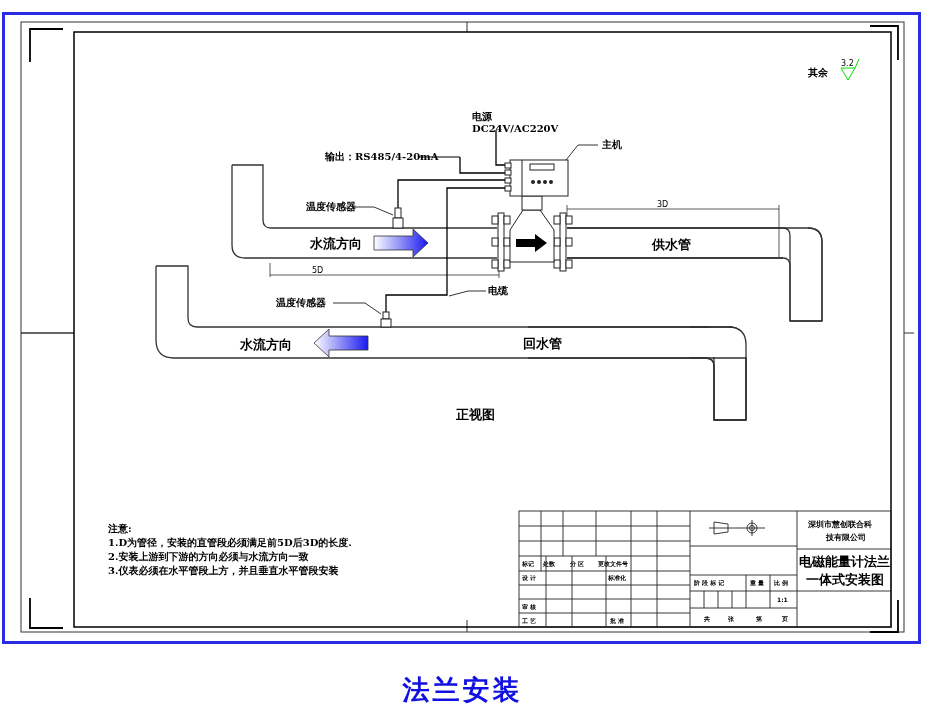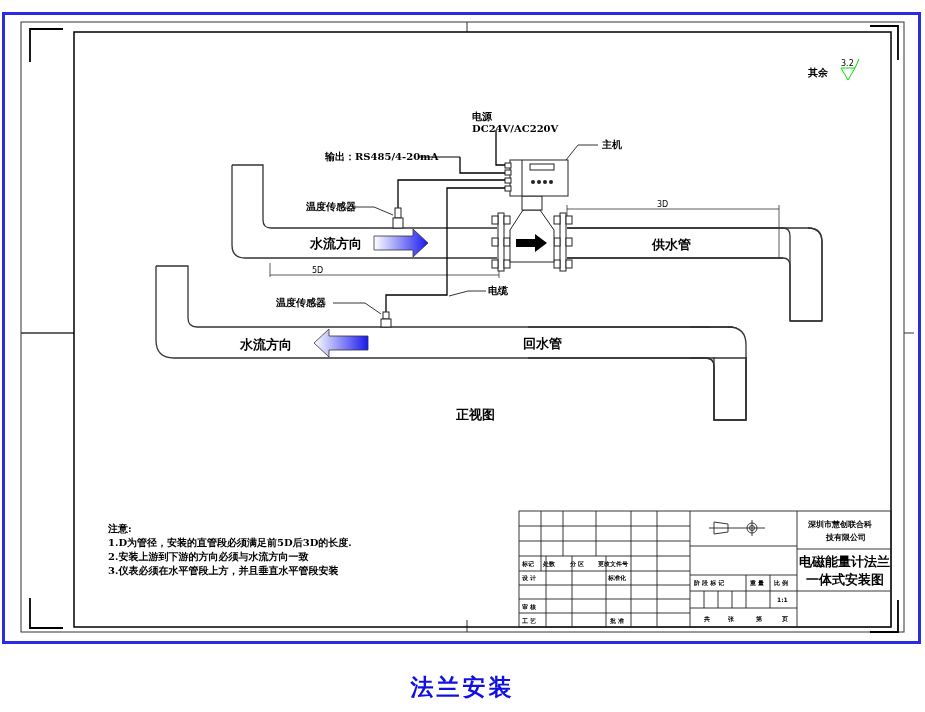--- a/index.html
+++ b/index.html
@@ -5,21 +5,21 @@
   html, body { margin:0; padding:0; background:#ffffff; }
   body { width:925px; height:712px; position:relative; overflow:hidden;
          font-family:"DejaVu Sans", sans-serif; }
   #frame { position:absolute; left:2px; top:12px; width:919px; height:632px;
            box-sizing:border-box; border:3px solid #2b2be6; background:#fff; }
   #drawing { position:absolute; left:0; top:0; width:925px; height:712px; }
   .t { font-family:"DejaVu Sans", sans-serif; fill:#000; }
   .bold { font-weight:bold; }
   .note { font-family:"DejaVu Serif", serif; font-weight:bold; font-size:10px; fill:#000; }
   .caption { position:absolute; left:0; top:672px; width:925px; text-align:center;
-             font-family:Liberation Sans, sans-serif; font-weight:bold; font-size:23px;
+             font-family:Liberation Sans, sans-serif; font-weight:bold; font-size:27px;
              color:#1010e0; letter-spacing:3px; }
   .cell { font-size:6px; font-weight:bold; }
 </style>
 </head>
 <body>
 
 <div id="frame"></div>
 
 <svg id="drawing" viewBox="0 0 925 712" xmlns="http://www.w3.org/2000/svg">
   <defs>

